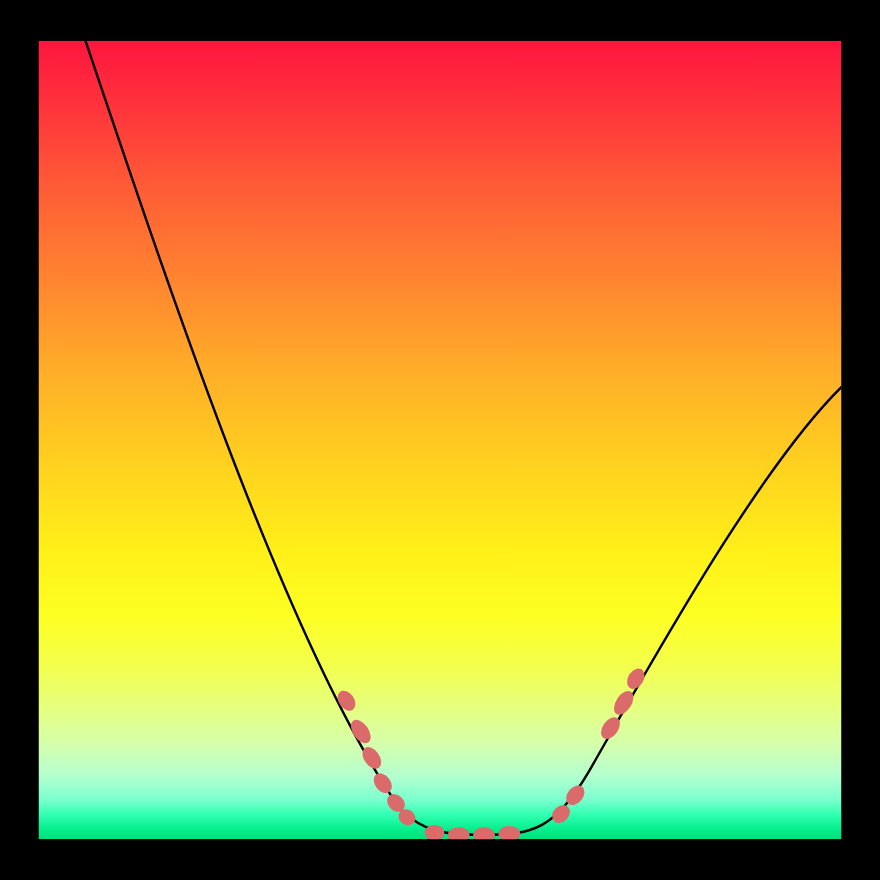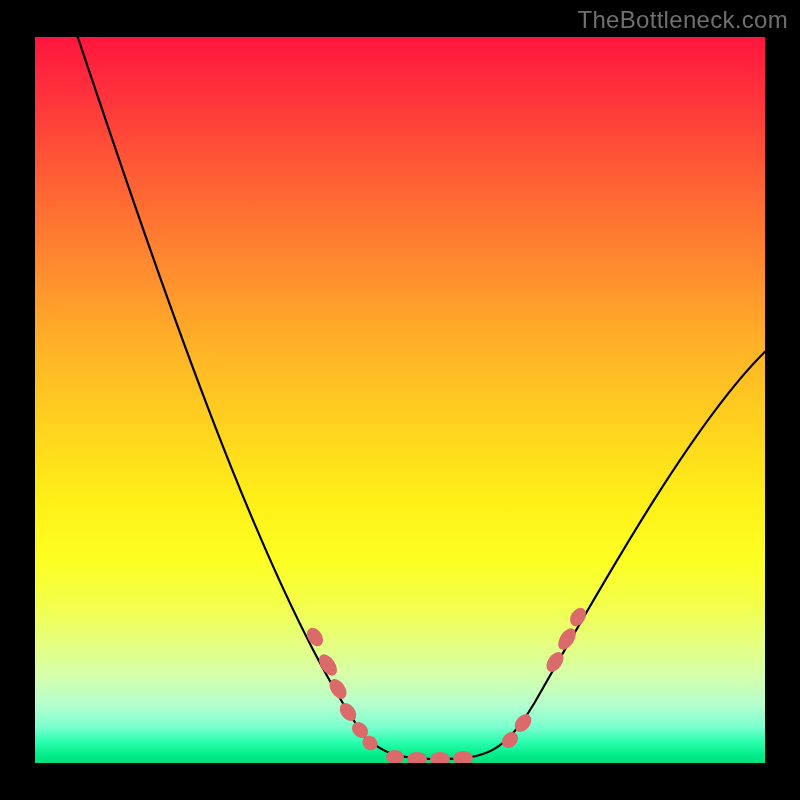--- a/index.html
+++ b/index.html
@@ -92,14 +92,13 @@
           <ellipse cx="405" cy="722" rx="10" ry="7" fill="#db6b6b" stroke="#c14f50" stroke-width="0"></ellipse>
           <ellipse cx="428" cy="721" rx="10" ry="7" fill="#db6b6b" stroke="#c14f50" stroke-width="0"></ellipse>
           <ellipse cx="475" cy="703" rx="7" ry="9" transform="rotate(45 475 703)" fill="#db6b6b" stroke="#c14f50" stroke-width="0"></ellipse>
           <ellipse cx="488" cy="686" rx="7" ry="10" transform="rotate(40 488 686)" fill="#db6b6b" stroke="#c14f50" stroke-width="0"></ellipse>
           <ellipse cx="520" cy="625" rx="7" ry="11" transform="rotate(35 520 625)" fill="#db6b6b" stroke="#c14f50" stroke-width="0"></ellipse>
           <ellipse cx="532" cy="602" rx="7" ry="12" transform="rotate(33 532 602)" fill="#db6b6b" stroke="#c14f50" stroke-width="0"></ellipse>
           <ellipse cx="543" cy="580" rx="7" ry="10" transform="rotate(32 543 580)" fill="#db6b6b" stroke="#c14f50" stroke-width="0"></ellipse>
         </g>
     </svg>
   </div>
-  <div class="watermark">TheBottleneck.com</div>
 </div>
 
 </body></html>

